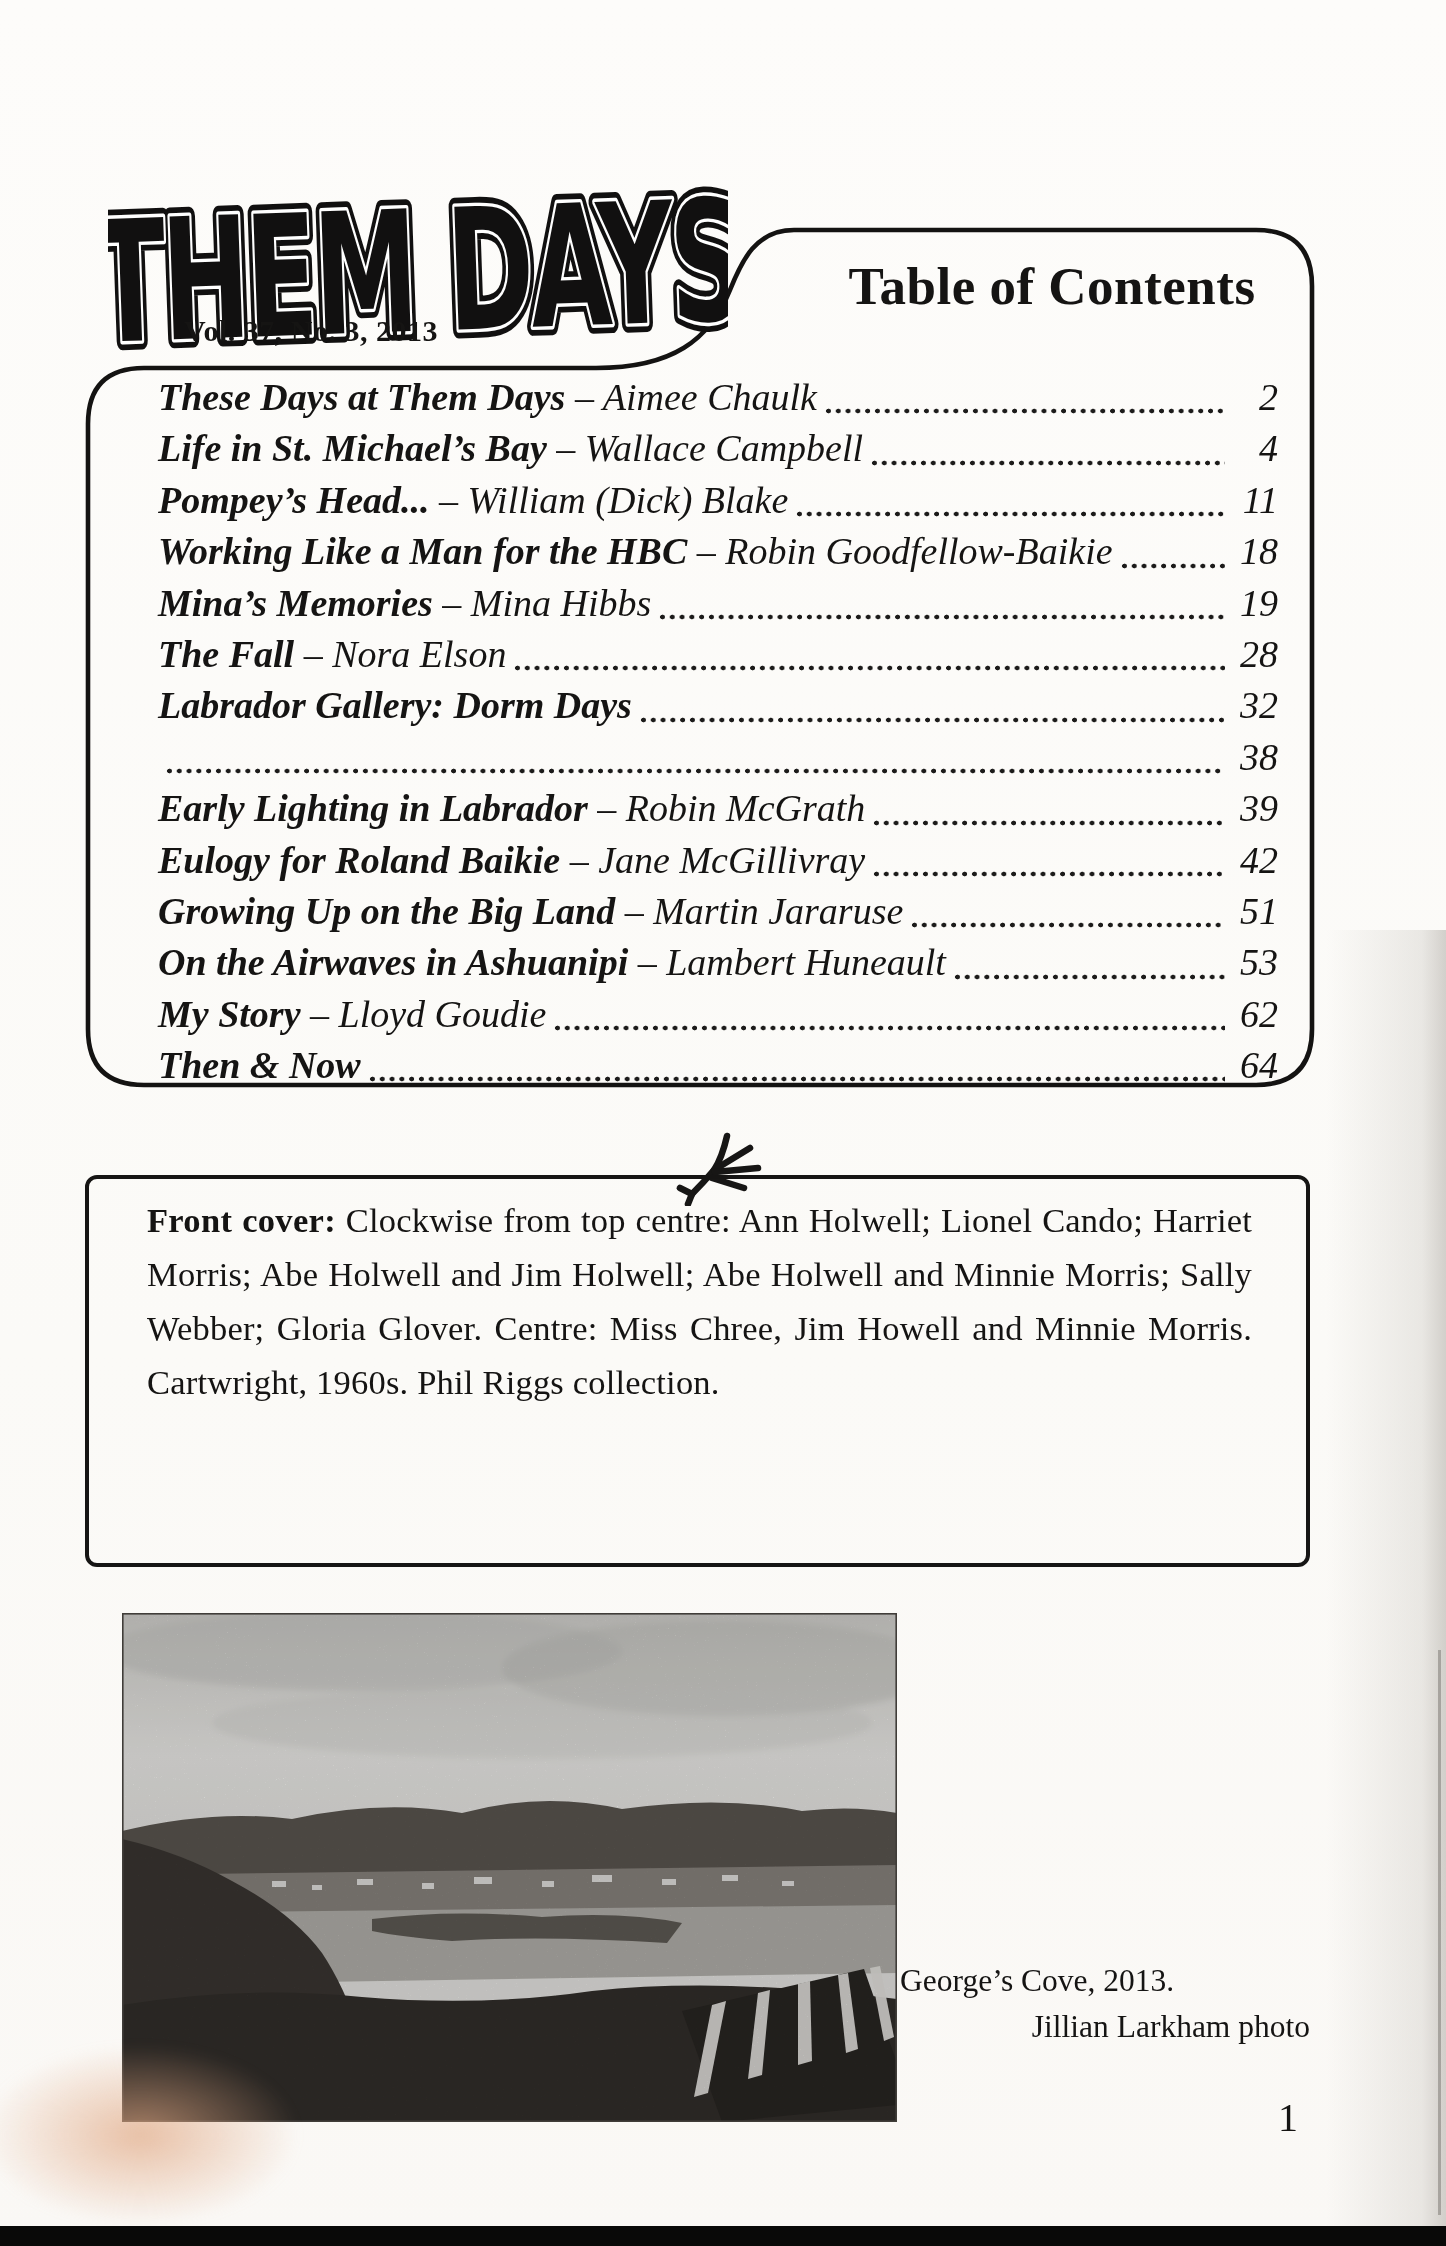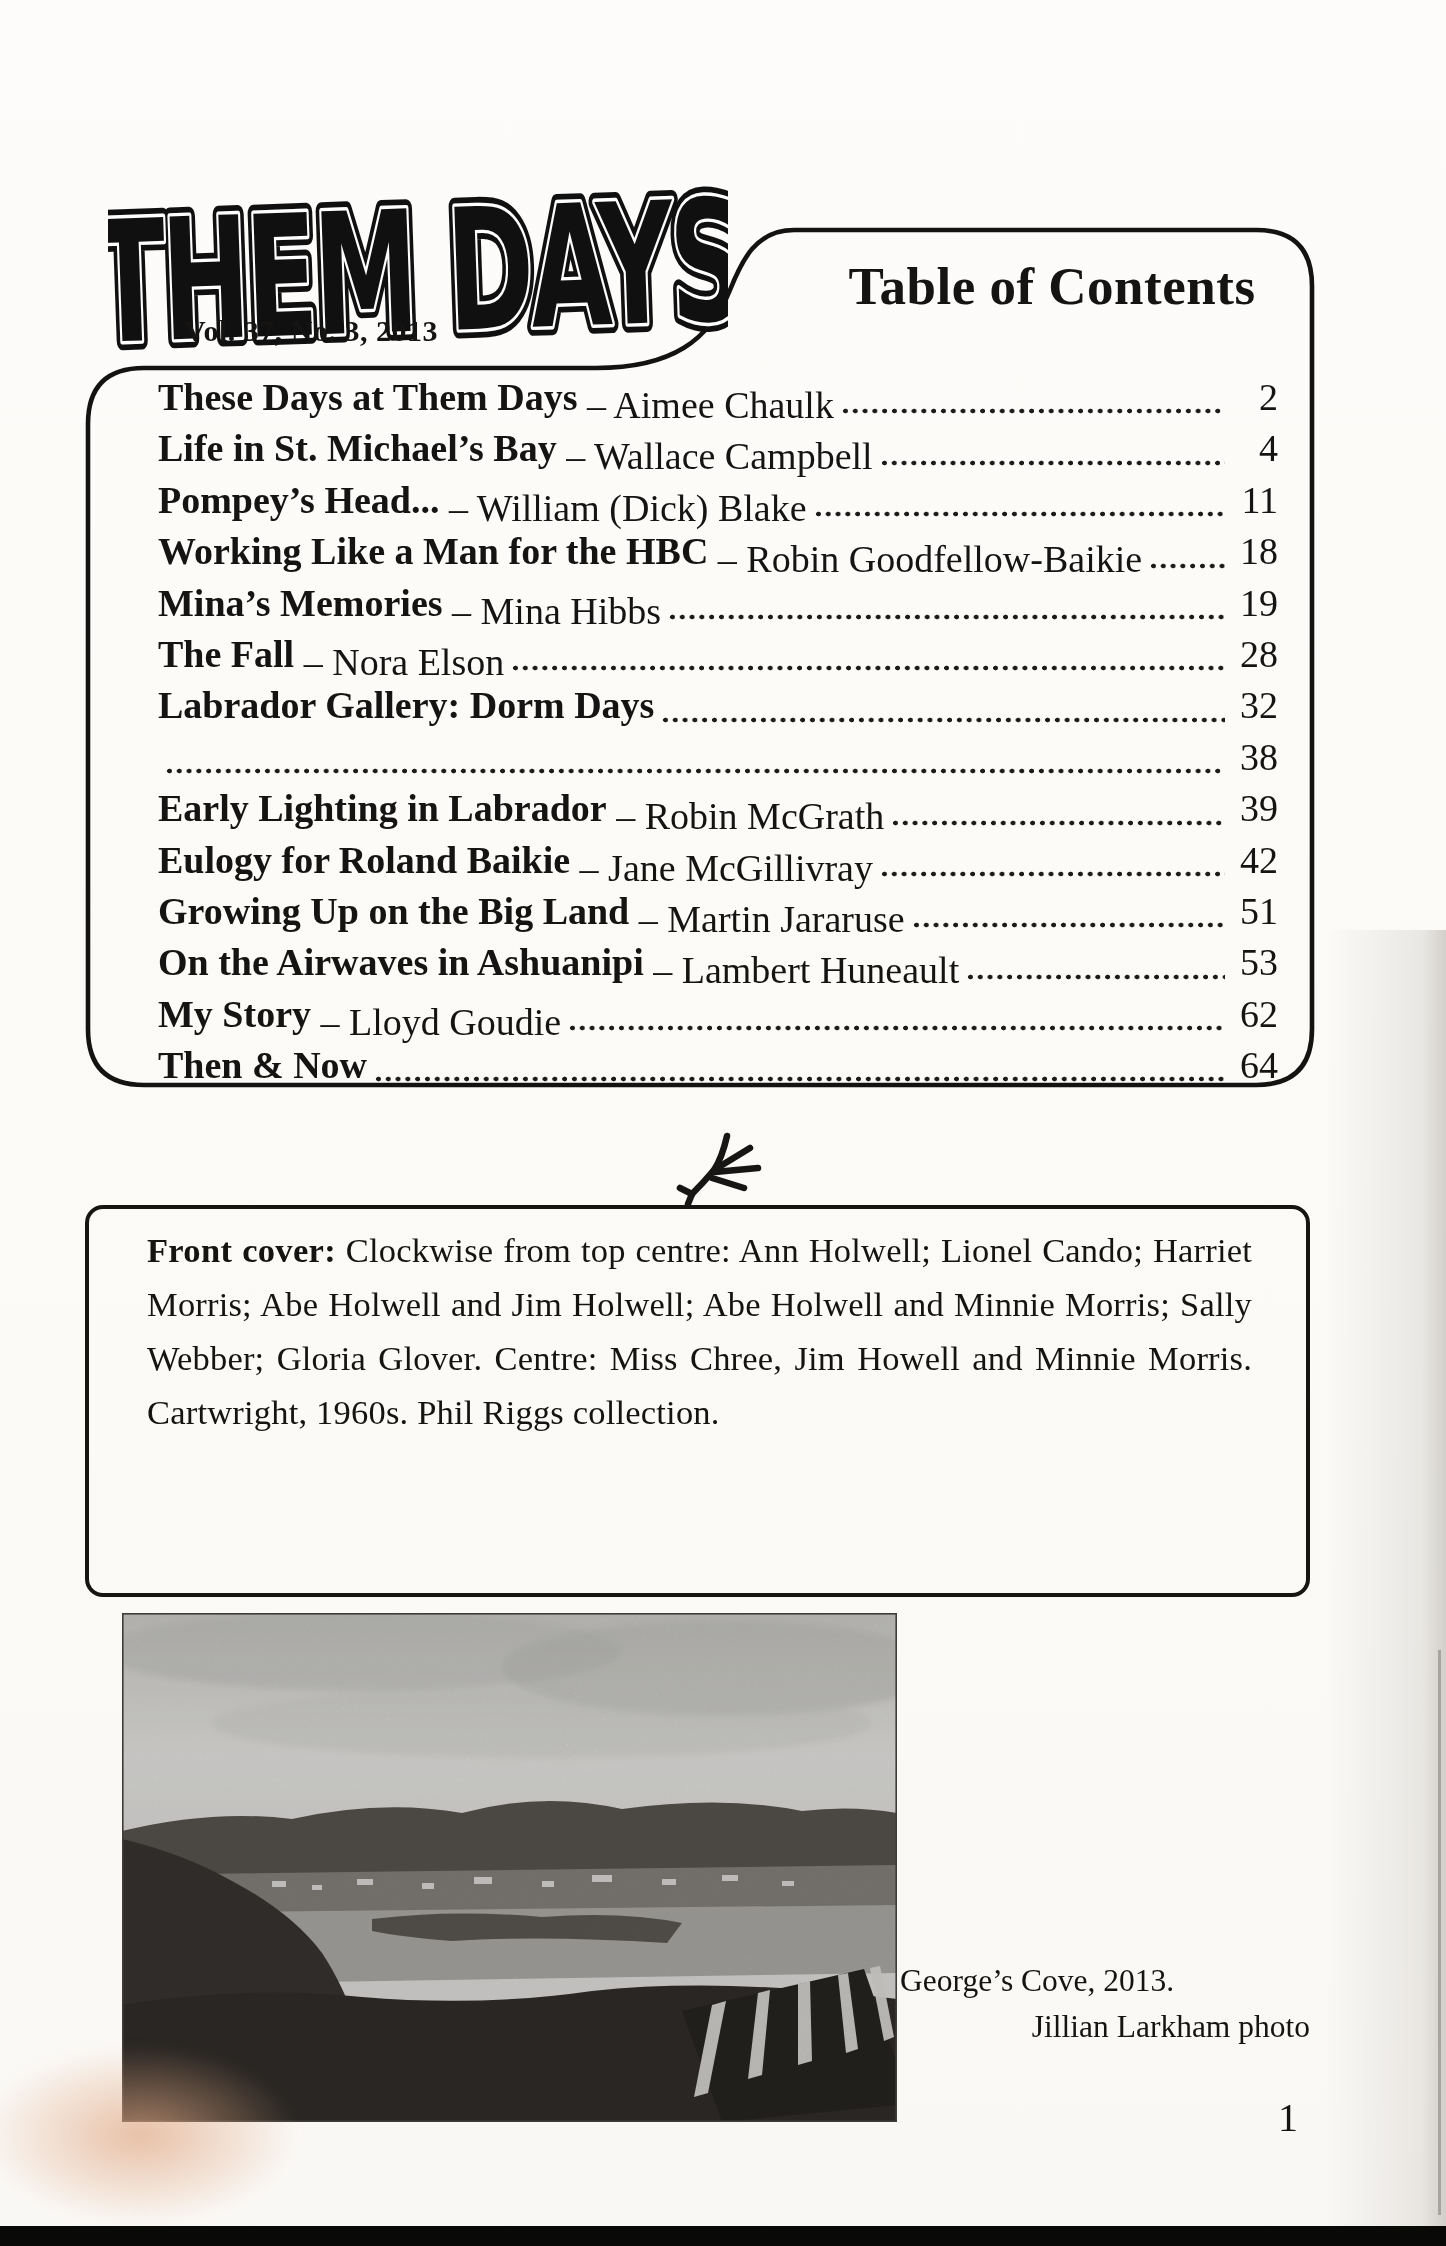--- a/index.html
+++ b/index.html
@@ -11,35 +11,35 @@
   .abs{position:absolute;}
 
   
   #toc-outline{left:0;top:0;width:1446px;height:2246px;pointer-events:none;}
   .toc-title{
     left:792px;top:256px;width:520px;text-align:center;
     font-size:53px;font-weight:bold;letter-spacing:.5px;
   }
   .vol-line{left:184px;top:314px;font-size:30px;font-weight:bold;letter-spacing:.5px;}
   #toc-rows{left:158px;top:372px;width:1120px;}
-  .toc-row{display:flex;align-items:flex-start;height:51.4px;font-size:38px;line-height:51.4px;white-space:nowrap;}
+  .toc-row{display:flex;align-items:flex-end;height:51.4px;font-size:38px;line-height:51.4px;white-space:nowrap;font-style:italic;}
   .toc-row .t{font-weight:bold;}
   .toc-row .a{font-weight:normal;margin-top:8px;}
   .leader{
     flex:1;align-self:stretch;margin:0 5px 0 7px;min-width:18px;
     background-image:radial-gradient(circle at 4.5px 4px,#1c1b1a 2.1px,rgba(0,0,0,0) 2.7px);
     background-size:9.8px 8px;background-repeat:repeat-x;
     background-position:left bottom 8px;
   }
   .pg{min-width:48px;text-align:right;font-weight:normal;}
 
   
   .cover-box{
-    left:85px;top:1205px;width:1225px;height:392px;box-sizing:border-box;
-    border:4px solid #161514;border-radius:18px;
+    left:85px;top:1175px;width:1225px;height:392px;box-sizing:border-box;
+    border:4px solid #161514;border-radius:12px;
   }
   .cover-text{
     position:absolute;left:58px;right:54px;top:14px;
     font-size:34.5px;line-height:54px;text-align:justify;letter-spacing:.2px;
   }
   .cover-text p{margin:0;}
   .cover-text b{letter-spacing:.3px;}
 
   
   .photo{left:122px;top:1613px;width:775px;height:509px;}

